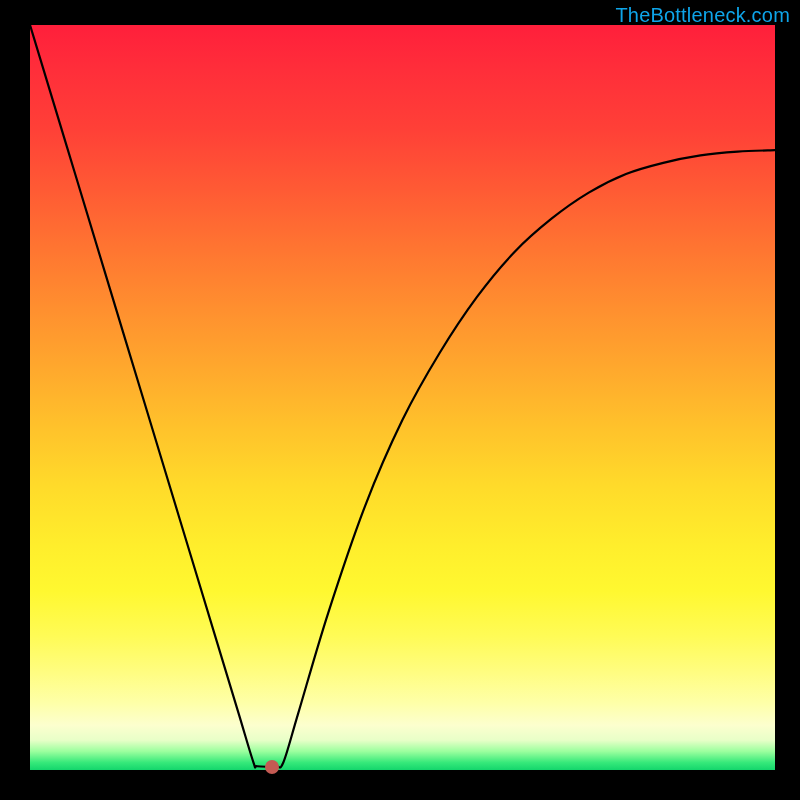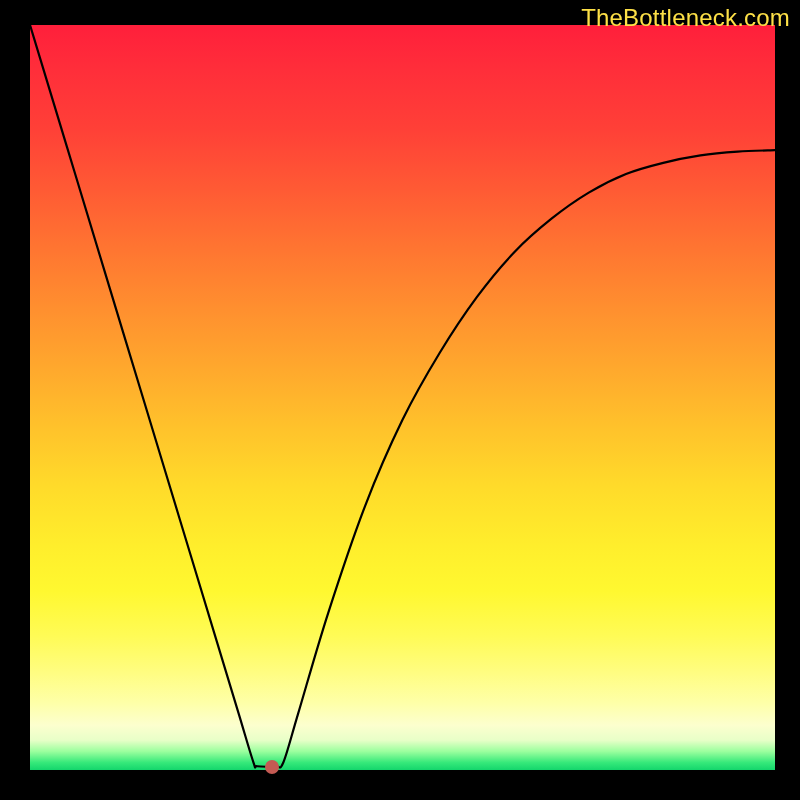--- a/index.html
+++ b/index.html
@@ -42,22 +42,22 @@
       #e8ffc8 96%,
       #9bff9e 97.5%,
       #36e97a 99%,
       #14d66c 100%
     );
   }
   .watermark {
     position: absolute;
     top: 4px;
     right: 10px;
-    color: #fde047;
-    font-size: 24px;
+    color: #0ea5e9;
+    font-size: 20px;
     font-weight: 500;
     letter-spacing: 0.2px;
     font-family: Arial, Helvetica, sans-serif;
   }
   svg.curve {
     position: absolute;
     left: 0;
     top: 0;
     width: 745px;
     height: 745px;

